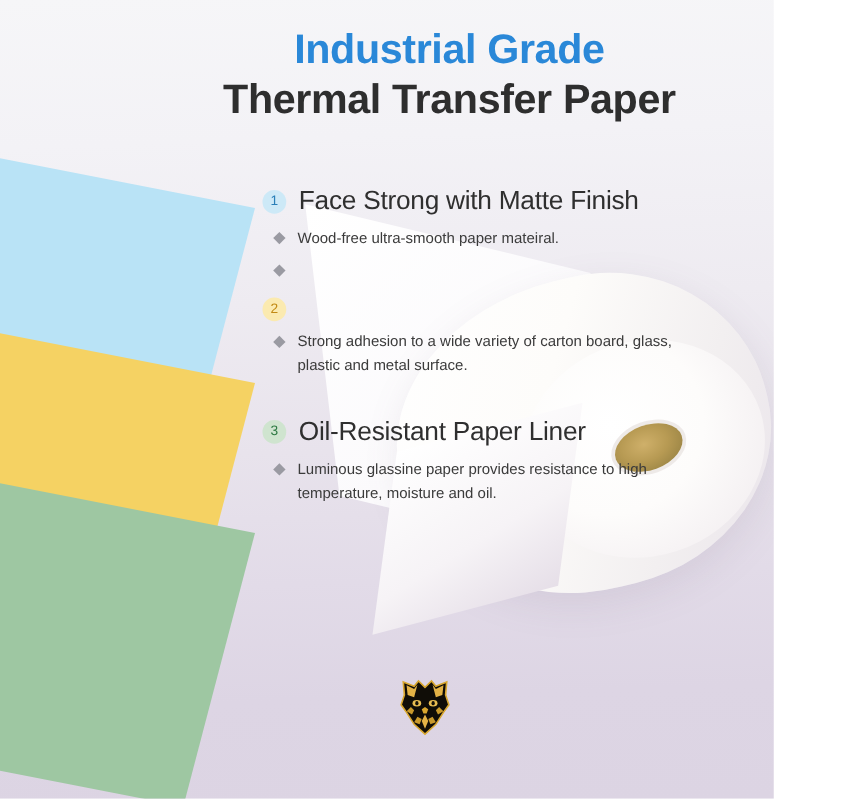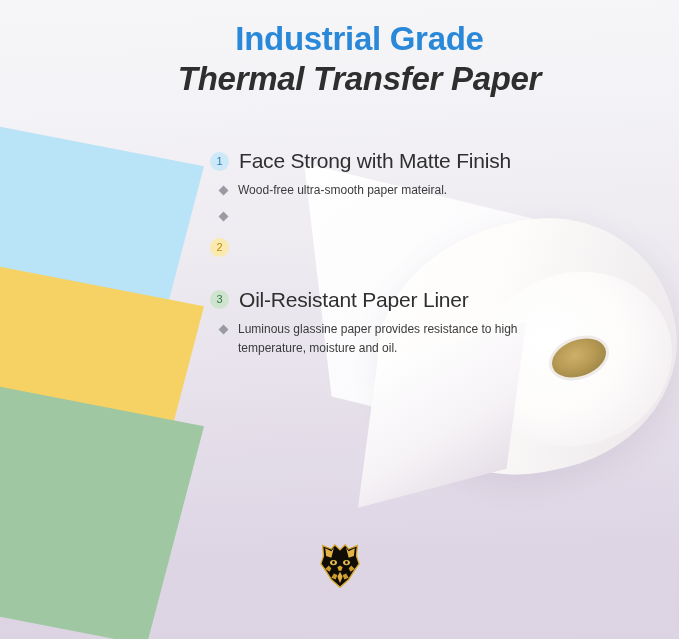--- a/index.html
+++ b/index.html
@@ -7,21 +7,21 @@
     margin: 0;
     padding: 0;
     background: #ffffff;
   }
   body {
     font-family: "Liberation Sans", sans-serif;
   }
 
   .infographic {
     position: relative;
-    width: 679px;
+    width: 619px;
     height: 639px;
     overflow: hidden;
     background: linear-gradient(178deg,
                 #f6f6f8 0%,
                 #f3f2f6 18%,
                 #eeebf1 38%,
                 #e8e3ec 56%,
                 #e2dbe8 72%,
                 #ddd5e4 86%,
                 #dcd4e3 100%);
@@ -145,21 +145,20 @@
     color: #2a88d8;
     line-height: 1.18;
   }
   .headline-line2 {
     display: block;
     font-size: 33px;
     font-weight: bold;
     letter-spacing: -0.3px;
     color: #2e2e2e;
     line-height: 1.2;
-    font-style: italic;
   }
 
   .sections {
     position: absolute;
     left: 210px;
     top: 148px;
     width: 400px;
   }
 
   .section {
@@ -289,20 +288,26 @@
           <li class="bullet">
             <span class="bullet-mark"></span>
           </li>
         </ul>
       </div>
 
       <div class="section" style="margin-bottom:30px;">
         <div class="section-head">
           <span class="badge badge-2">2</span>
         </div>
+        <ul class="bullets">
+          <li class="bullet">
+            <span class="bullet-mark"></span>
+            <span class="bullet-text">Strong adhesion to a wide variety of carton board, glass, plastic and metal surface.</span>
+          </li>
+        </ul>
       </div>
 
       <div class="section">
         <div class="section-head">
           <span class="badge badge-3">3</span>
           <span class="section-title">Oil-Resistant Paper Liner</span>
         </div>
         <ul class="bullets">
           <li class="bullet">
             <span class="bullet-mark"></span>

